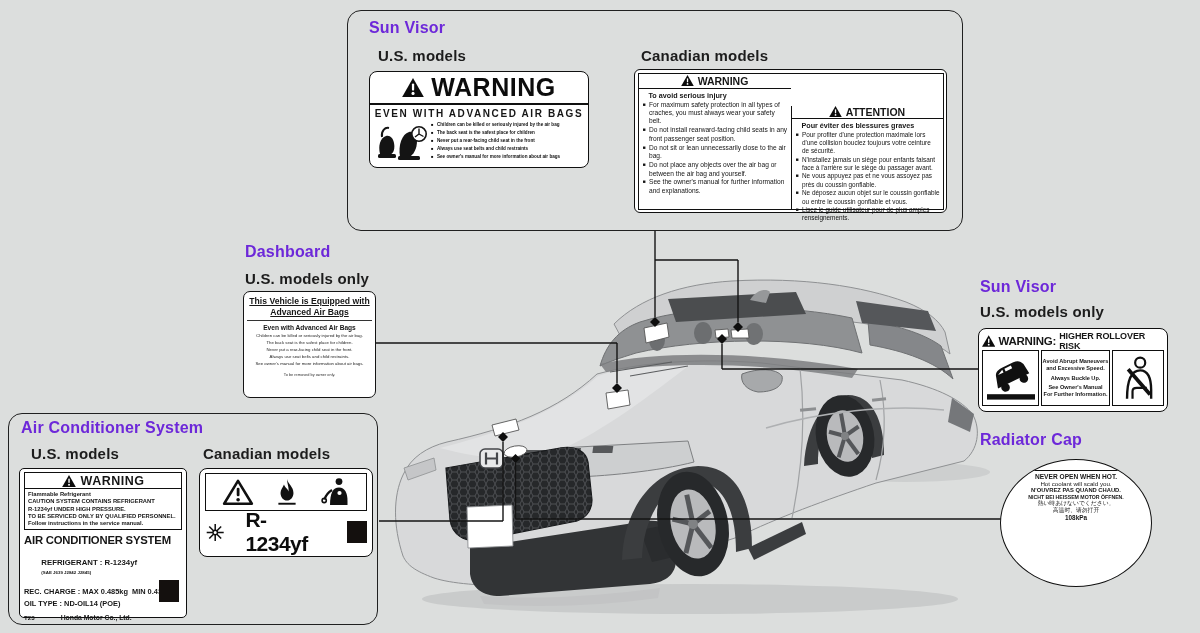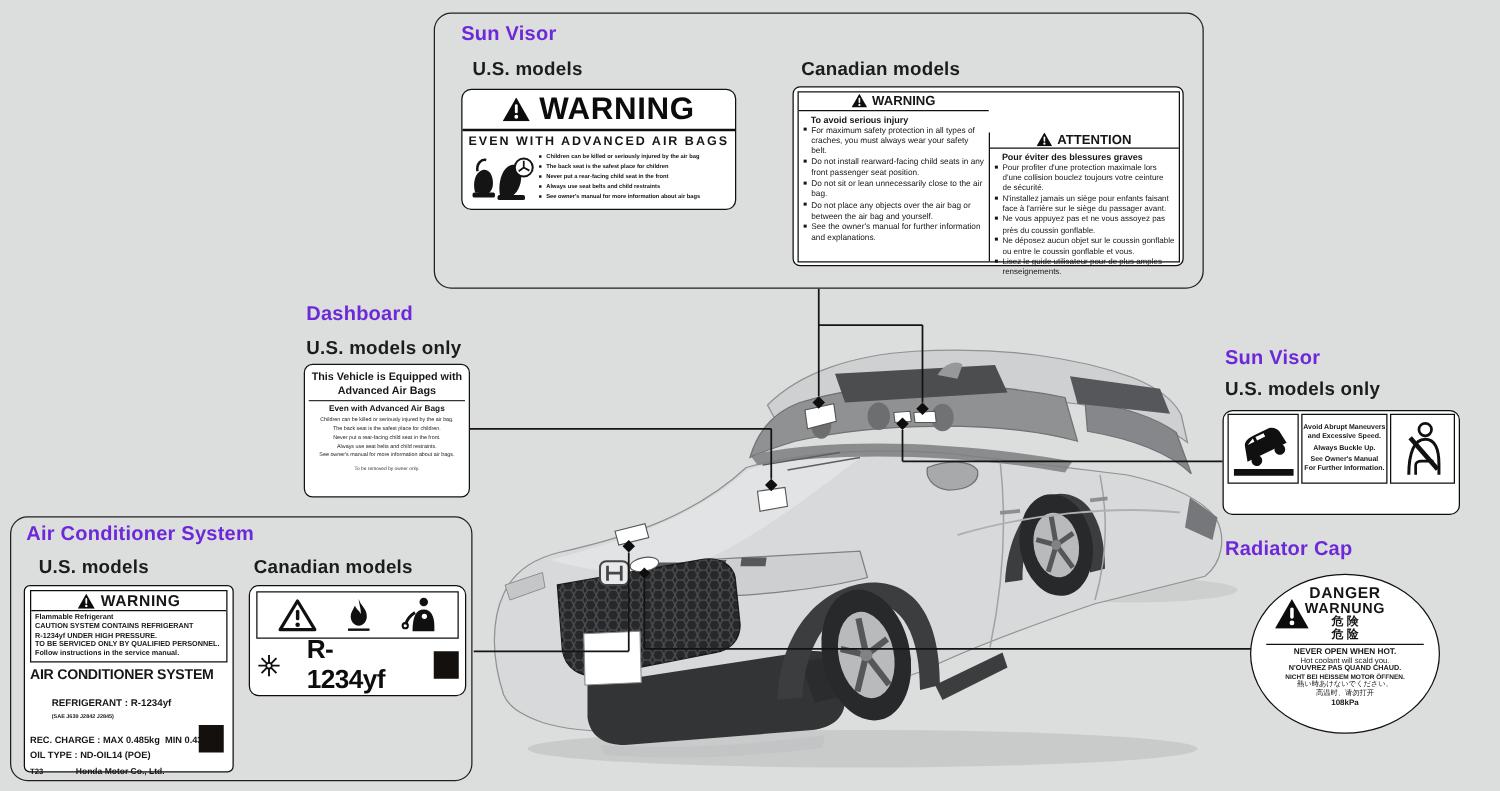--- a/index.html
+++ b/index.html
@@ -37,21 +37,21 @@
   .ca-head { height:15px; display:flex; align-items:center; justify-content:center; gap:4px;
              border-bottom:1.4px solid #101010; font-size:10.5px; font-weight:800; }
   .ca-lead { font-size:7.2px; font-weight:800; padding:2px 4px 0 10px; }
   .ca-list { padding:1px 3px 2px 4px; font-size:6.6px; font-weight:500; line-height:1.28; color:#151515; }
   .cb { position:relative; padding-left:6.5px; margin-bottom:.5px; }
   .cb::before { content:"■"; position:absolute; left:0; top:0; font-size:5px; }
   .ca-list.fr { font-size:6.4px; }
 
   
   .dash-label { background:#fff; border:1.2px solid #141414; border-radius:7px; padding:4px 3px 0; text-align:center; }
-  .dash-headline { font-size:8.6px; font-weight:600; line-height:1.25; }
+  .dash-headline { font-size:8.6px; font-weight:600; line-height:1.25;text-decoration:underline; }
   .dash-rule { border-top:1px solid #333; margin:3px 0 3px; }
   .dash-sub { font-size:6.6px; font-weight:600; margin-bottom:2px; }
   .dash-lines { font-size:4.3px; line-height:1.6; color:#222; }
   .dash-foot { font-size:3.9px; margin-top:4px; color:#333; }
 
   
   .roll-label { background:#fff; border:1.7px solid #0e0e0e; border-radius:8px; padding:2px 3px 3px; }
   .roll-head { height:19px; display:flex; align-items:center; justify-content:center; gap:3px; }
   .roll-warn { font-size:11.5px; font-weight:900; letter-spacing:-.2px; }
   .roll-rest { font-size:9px; font-weight:800; letter-spacing:-.1px; }
@@ -323,20 +323,29 @@
       <div>Never put a rear-facing child seat in the front.</div>
       <div>Always use seat belts and child restraints.</div>
       <div>See owner's manual for more information about air bags.</div>
     </div>
     <div class="dash-foot">To be removed by owner only.</div>
   </div>
 
   <div class="abs h-lg" style="left:980px;top:278px;z-index:2">Sun Visor</div>
   <div class="abs h-md" style="left:980px;top:303px;z-index:2">U.S. models only</div>
   <div class="abs roll-label" style="left:978px;top:328px;width:190px;height:84px;z-index:4">
+    <div class="roll-head">
+      <svg width="14" height="12" viewBox="0 0 24 21">
+        <path d="M12 0 L24 21 H0 Z" fill="#0c0c0c"></path>
+        <rect x="10.8" y="6" width="2.5" height="8" rx="1.2" fill="#fff"></rect>
+        <circle cx="12.05" cy="17" r="1.7" fill="#fff"></circle>
+      </svg>
+      <span class="roll-warn">WARNING:</span>
+      <span class="roll-rest">HIGHER ROLLOVER RISK</span>
+    </div>
     <div class="roll-body">
       <div class="roll-cell" style="width:57px">
         <svg width="48" height="46" viewBox="0 0 40 38">
           <g transform="rotate(-26 20 18)">
             <path d="M6 22 L9 12 C10 9 13 8 17 8 L27 8 C31 8 33 10 34 13 L35 22 Z" fill="#101010"></path>
             <path d="M11 12 L16 9.5 L16 12 Z M18 9.5 L24 9.5 L24 12 L18 12 Z" fill="#fff"></path>
             <circle cx="12" cy="24" r="3.6" fill="#101010"></circle>
             <circle cx="29" cy="24" r="3.6" fill="#101010"></circle>
           </g>
           <rect x="0" y="32.5" width="40" height="4.5" fill="#101010"></rect>
@@ -431,31 +440,20 @@
           <circle cx="12" cy="12" r="2.6" fill="#fff" stroke="#101010" stroke-width="1.6"></circle>
         </svg>
         <span class="ac-ca-ref">R-1234yf</span>
         <span class="ac-ca-sq"></span>
       </div>
     </div>
   </div>
 
   <div class="abs h-lg" style="left:980px;top:431px;z-index:2">Radiator Cap</div>
   <div class="abs rad-label" style="left:1000px;top:459px;width:152px;height:128px;z-index:4">
-    <div class="rad-danger">
-      <svg class="abs" style="left:19px;top:11px" width="27" height="24" viewBox="0 0 24 21">
-        <path d="M12 0 L24 21 H0 Z" fill="#0c0c0c"></path>
-        <rect x="10.8" y="6" width="2.5" height="8" rx="1.2" fill="#fff"></rect>
-        <circle cx="12.05" cy="17" r="1.7" fill="#fff"></circle>
-      </svg>
-      <div class="rad-d0">DANGER</div>
-      <div class="rad-d1">WARNUNG</div>
-      <div class="rad-d2">危 険</div>
-      <div class="rad-d2">危 险</div>
-    </div>
     <div class="rad-div"></div>
     <div class="rad-body">
       <div class="rl0">NEVER OPEN WHEN HOT.</div>
       <div class="rl1">Hot coolant will scald you.</div>
       <div class="rl2">N'OUVREZ PAS QUAND CHAUD.</div>
       <div class="rl3">NICHT BEI HEISSEM MOTOR ÖFFNEN.</div>
       <div class="rl4">熱い時あけないでください。</div>
       <div class="rl5">高温时、请勿打开</div>
       <div class="rl6">108kPa</div>
     </div>

